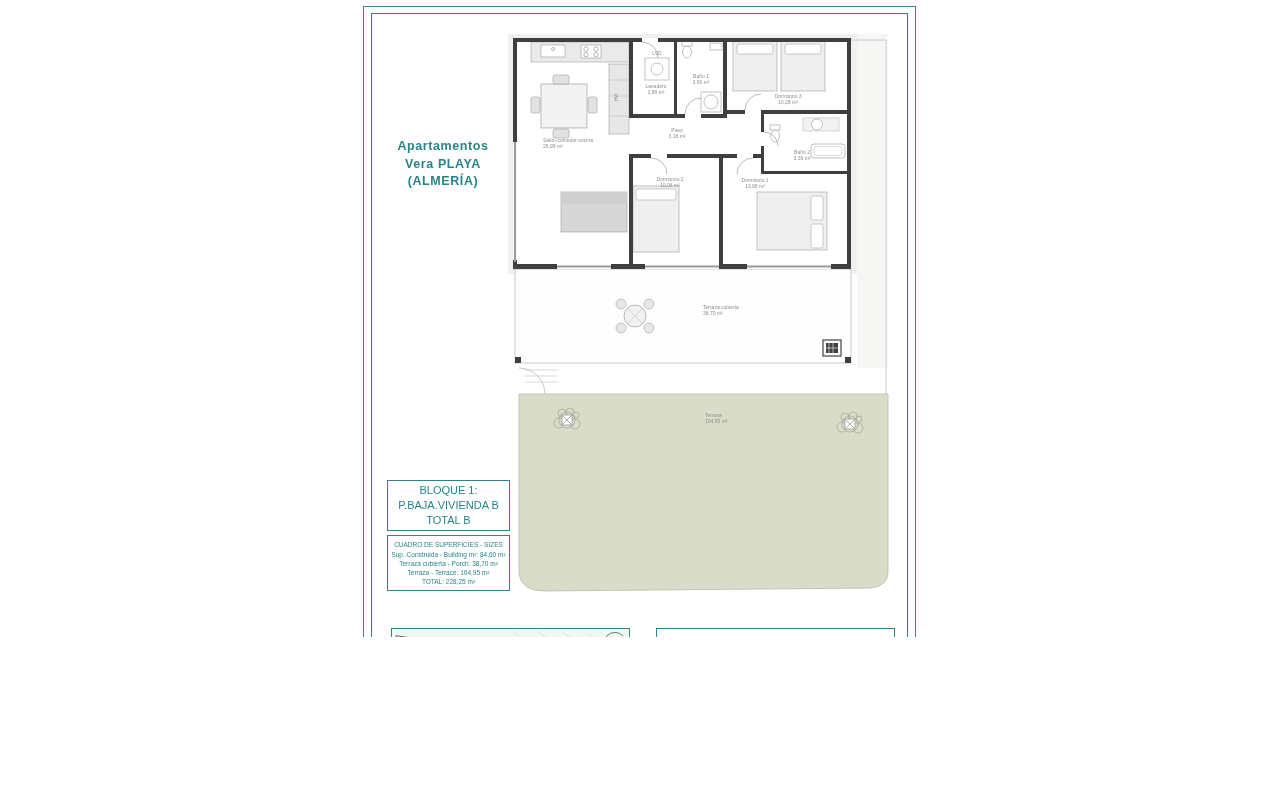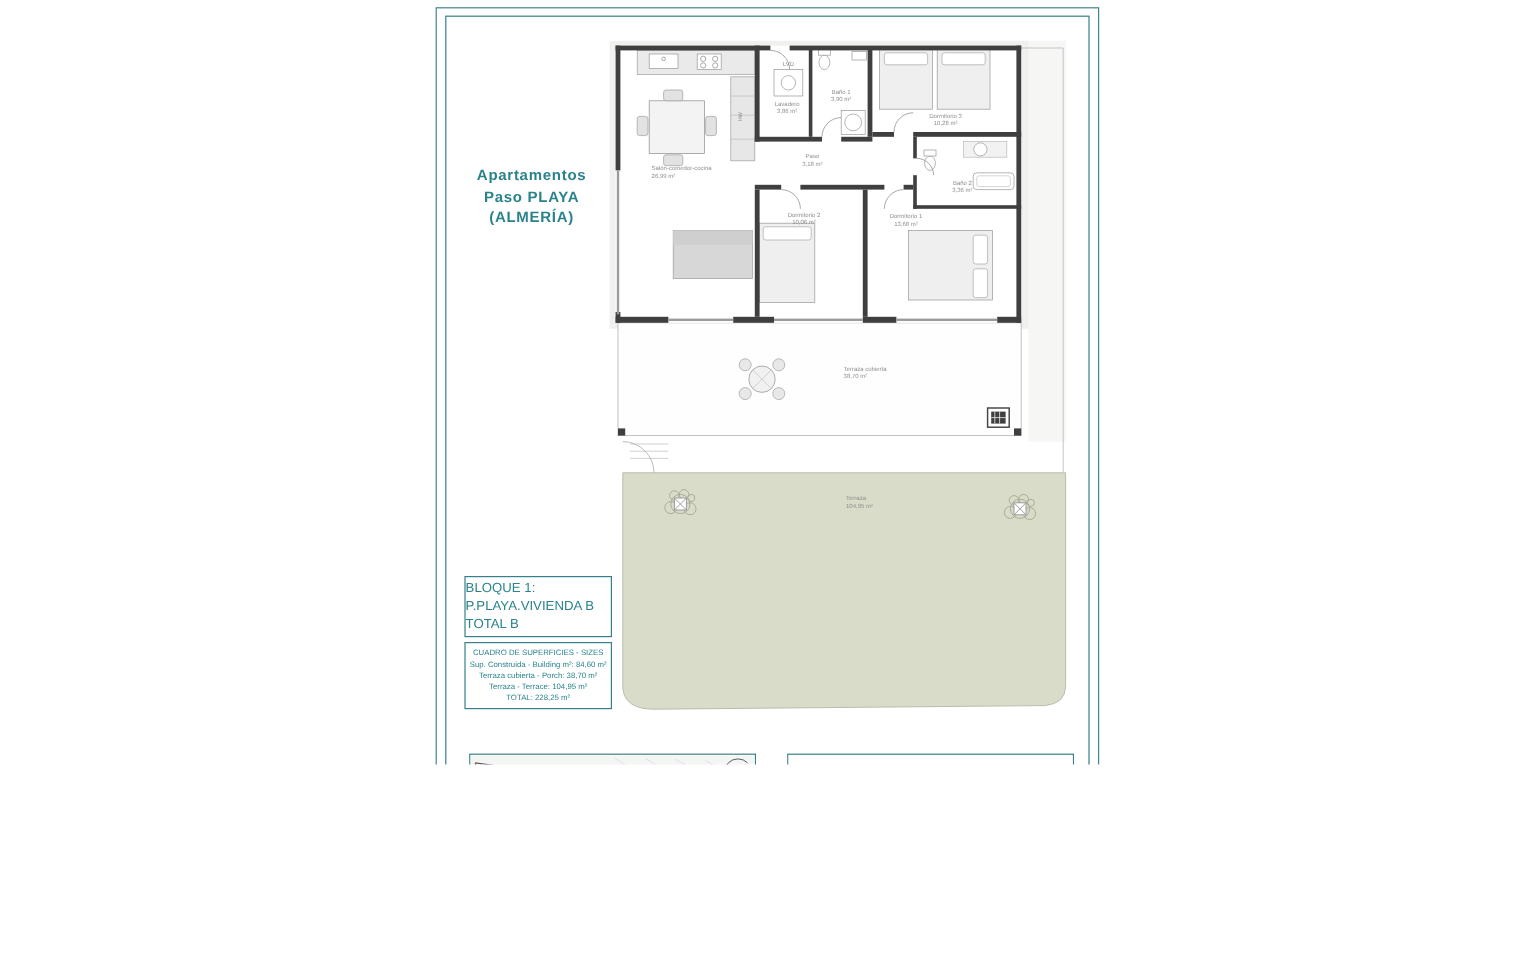--- a/index.html
+++ b/index.html
@@ -4,21 +4,21 @@
 <style>
   html,body{margin:0;padding:0;}
   body{width:1280px;height:800px;background:#ffffff;font-family:"Liberation Sans",sans-serif;}
   .page{position:relative;width:1280px;height:637px;background:#ffffff;overflow:hidden;}
   .frame{position:absolute;box-sizing:border-box;border:1px solid #3f858d;}
   .frame-outer{left:363px;top:6px;width:553px;height:784px;}
   .frame-inner{left:371px;top:13px;width:537px;height:769px;border-color:#35818a;}
   .title-block{position:absolute;left:375px;top:138px;width:136px;text-align:center;
     color:#2a838b;font-size:12.5px;line-height:17.5px;letter-spacing:0.6px;font-weight:bold;}
   .unit-box{position:absolute;left:387px;top:480px;width:123px;box-sizing:border-box;
-    border:1px solid #35818a;color:#2a838b;text-align:left;font-size:11px;line-height:15px;
+    border:1px solid #35818a;color:#2a838b;text-align:center;font-size:11px;line-height:15px;
     padding:2px 0;background:#ffffff;}
   .sizes-box{position:absolute;left:387px;top:535px;width:123px;box-sizing:border-box;
     border:1px solid #35818a;color:#2a838b;text-align:center;font-size:6.5px;line-height:9px;
     padding:4px 1px;background:#ffffff;}
   .sizes-title{margin-bottom:1px;}
   .panel{position:absolute;box-sizing:border-box;border:1.5px solid #35818a;background:#ffffff;}
   .panel-site{left:391px;top:628px;width:239px;height:141px;}
   .panel-render{left:656px;top:628px;width:239px;height:141px;}
   .panel svg{display:block;width:100%;height:100%;}
   .floorplan{position:absolute;left:505px;top:28px;}
@@ -32,21 +32,21 @@
 </head>
 <body>
 
 <div class="page">
 
   <div class="frame frame-outer"></div>
   <div class="frame frame-inner"></div>
 
   <div class="title-block">
     <div>Apartamentos</div>
-    <div>Paso PLAYA</div>
+    <div>Vera PLAYA</div>
     <div>(ALMERÍA)</div>
   </div>
 
   <svg class="floorplan" width="400" height="575" viewBox="0 0 400 575">
 
     <g>
       <rect x="3" y="6" width="350" height="240" fill="#f0f0ef"></rect>
       <rect x="352" y="6" width="31" height="334" fill="#f6f6f5"></rect>
     </g>
 
@@ -218,21 +218,21 @@
       <text x="198" y="281">Terraza cubierta</text>
       <text x="198" y="287">38,70 m²</text>
       <text x="200" y="389">Terraza</text>
       <text x="200" y="395">104,95 m²</text>
       <text x="113" y="73" font-size="4.5" transform="rotate(-90 113 73)">HW</text>
     </g>
   </svg>
 
   <div class="unit-box">
     <div>BLOQUE 1:</div>
-    <div>P.PLAYA.VIVIENDA B</div>
+    <div>P.BAJA.VIVIENDA B</div>
     <div>TOTAL B</div>
   </div>
 
   <div class="sizes-box">
     <div class="sizes-title">CUADRO DE SUPERFICIES - SIZES</div>
     <div>Sup. Construida - Building m²: 84,60 m²</div>
     <div>Terraza cubierta - Porch: 38,70 m²</div>
     <div>Terraza - Terrace: 104,95 m²</div>
     <div>TOTAL: 228,25 m²</div>
   </div>

